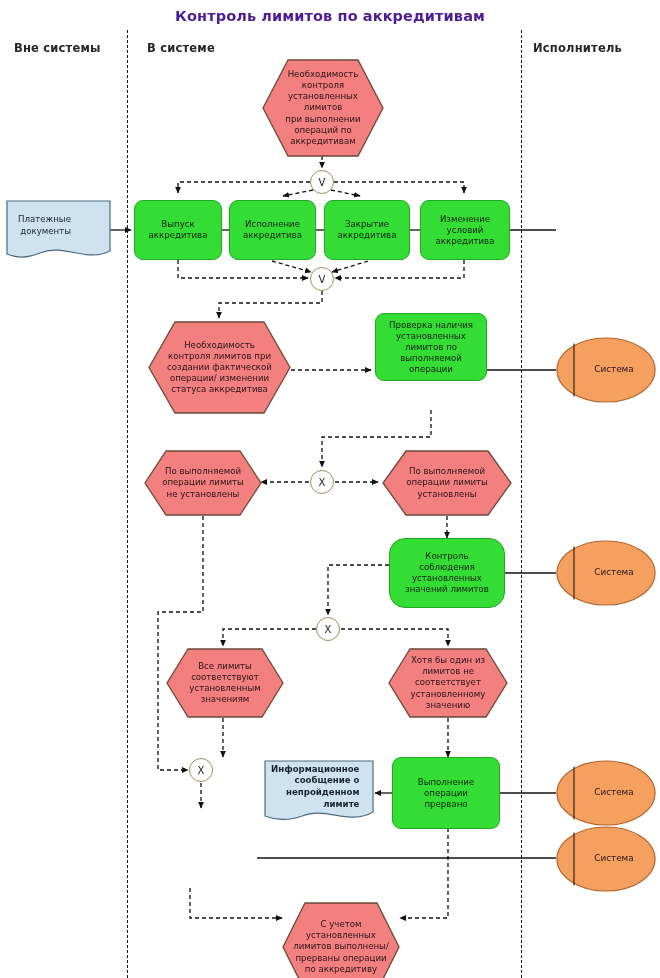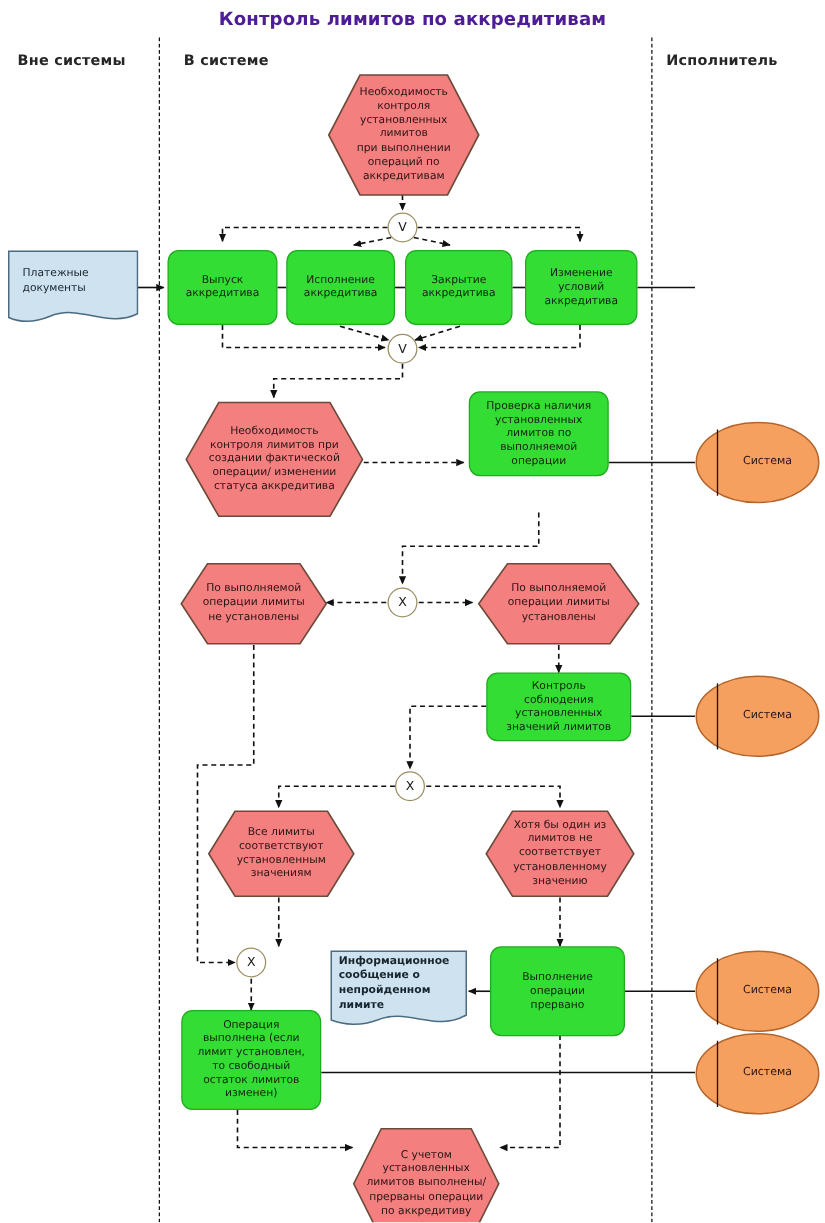--- a/index.html
+++ b/index.html
@@ -127,21 +127,21 @@
     text-align: center;
     font-size: 8.6px;
     line-height: 1.35;
     color: #16252e;
     white-space: pre-line;
     padding: 0 7px 10px 7px;
     box-sizing: border-box;
   }
   .docobj.leftalign .doclabel {
     justify-content: flex-start;
-    text-align: left;
+    text-align: right;
   }
   
   .actor {
     position: absolute;
     box-sizing: border-box;
   }
   .actor svg { position: absolute; left: 0; top: 0; }
   .actor .actorlabel {
     position: absolute;
     inset: 0;
@@ -339,21 +339,21 @@
 
   <div class="hexwrap" style="left:382px; top:450px; width:130px; height:66px;">
     <svg width="130" height="66" viewBox="0 0 130 66" preserveAspectRatio="none">
       <polygon points="24,1 106,1 129,33 106,65 24,65 1,33" fill="#f47f7f" stroke="#6b4a3a" stroke-width="1.3"></polygon>
     </svg>
     <div class="hexlabel">По выполняемой
 операции лимиты
 установлены</div>
   </div>
 
-  <div class="node task" style="left:389px; top:538px; width:116px; height:55px;">
+  <div class="node task" style="left:389px; top:538px; width:116px; height:70px;border-radius:16px;">
     <span class="txt">Контроль
 соблюдения
 установленных
 значений лимитов</span>
   </div>
 
   <div class="actor" style="left:556px; top:540px; width:100px; height:66px;">
     <svg width="100" height="66" viewBox="0 0 100 66" preserveAspectRatio="none">
       <ellipse cx="50" cy="33" rx="49" ry="32" fill="#f5a05f" stroke="#b4642a" stroke-width="1.2"></ellipse>
       <line x1="18" y1="6.5" x2="18" y2="59.5" stroke="#1a1a1a" stroke-width="1.1"></line>
@@ -407,28 +407,20 @@
   </div>
 
   <div class="actor" style="left:556px; top:760px; width:100px; height:66px;">
     <svg width="100" height="66" viewBox="0 0 100 66" preserveAspectRatio="none">
       <ellipse cx="50" cy="33" rx="49" ry="32" fill="#f5a05f" stroke="#b4642a" stroke-width="1.2"></ellipse>
       <line x1="18" y1="6.5" x2="18" y2="59.5" stroke="#1a1a1a" stroke-width="1.1"></line>
     </svg>
     <div class="actorlabel">Система</div>
   </div>
 
-  <div class="node task" style="left:145px; top:808px; width:112px; height:80px;">
-    <span class="txt">Операция
-выполнена (если
-лимит установлен,
-то свободный
-остаток лимитов
-изменен)</span>
-  </div>
 
   <div class="actor" style="left:556px; top:826px; width:100px; height:66px;">
     <svg width="100" height="66" viewBox="0 0 100 66" preserveAspectRatio="none">
       <ellipse cx="50" cy="33" rx="49" ry="32" fill="#f5a05f" stroke="#b4642a" stroke-width="1.2"></ellipse>
       <line x1="18" y1="6.5" x2="18" y2="59.5" stroke="#1a1a1a" stroke-width="1.1"></line>
     </svg>
     <div class="actorlabel">Система</div>
   </div>
 
   <div class="hexwrap" style="left:282px; top:873px; width:118px; height:90px;margin-top:29px;">

